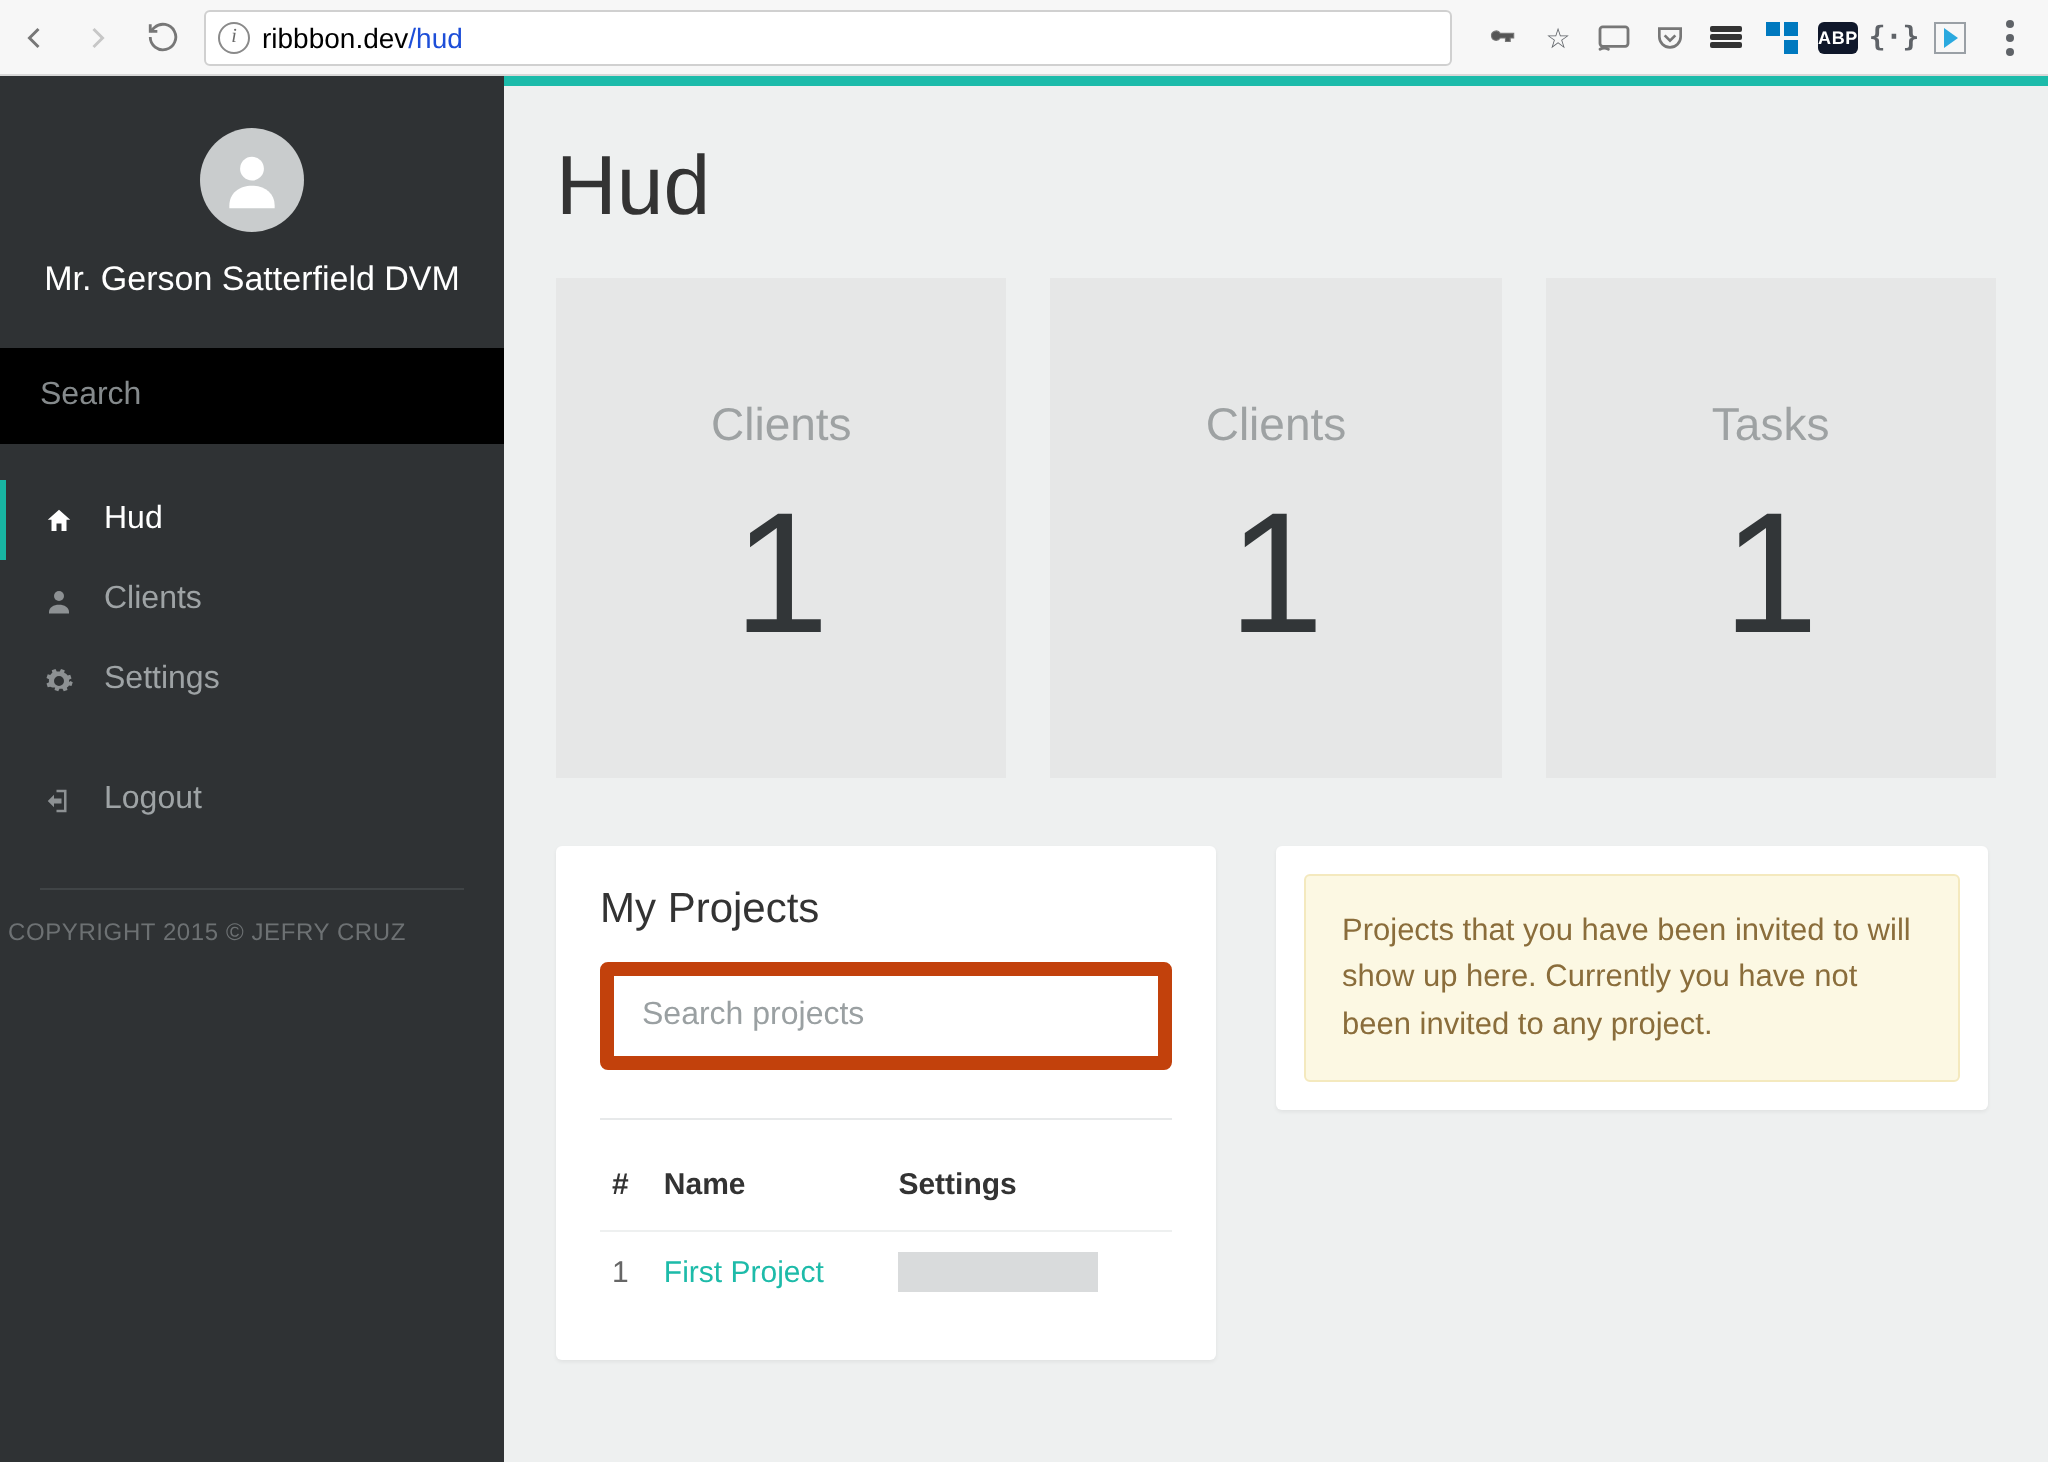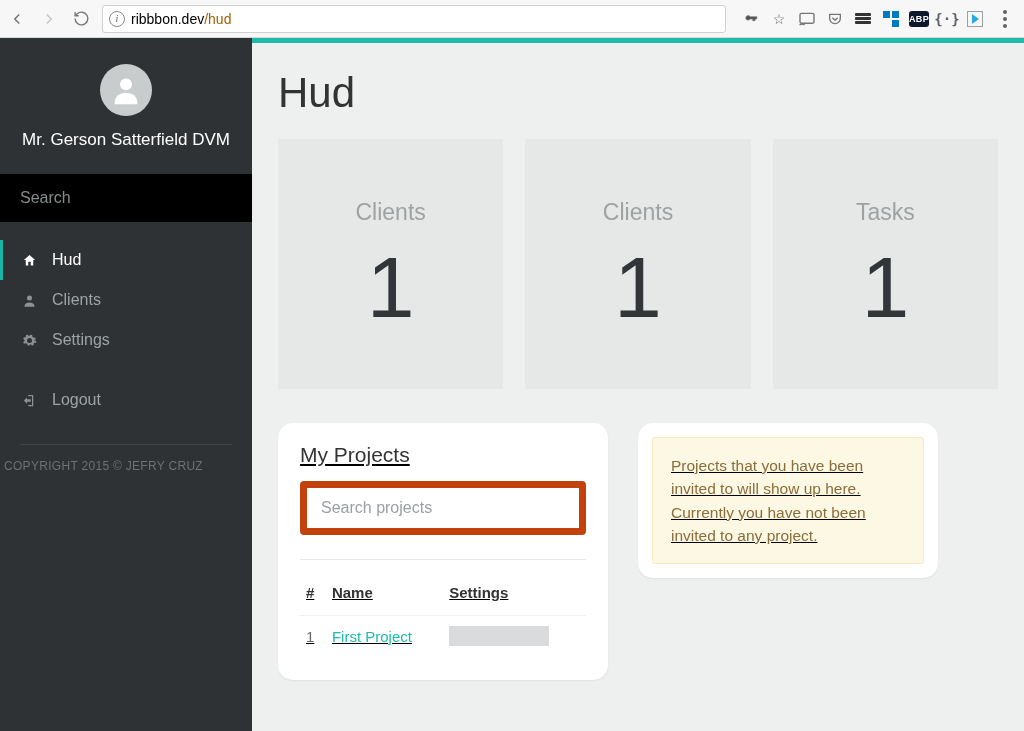--- a/index.html
+++ b/index.html
@@ -5,21 +5,21 @@
   * { box-sizing: border-box; margin: 0; padding: 0; }
   html, body { width: 1024px; height: 731px; font-family: -apple-system, "Helvetica Neue", Arial, sans-serif; overflow: hidden; background: #eef0f0; }
 
   
   .chrome { height: 38px; background: #f7f7f7; border-bottom: 1px solid #d8d8d8; display: flex; align-items: center; padding: 0 6px; gap: 10px; color: #6a6a6a; }
   .chrome .nav-btn { width: 22px; height: 22px; display: flex; align-items: center; justify-content: center; cursor: pointer; }
   .chrome svg { stroke: #777; }
   .chrome .disabled svg { stroke: #c7c7c7; }
   .omnibox { flex: 1; height: 28px; border: 1px solid #d0d0d0; border-radius: 3px; background: #fff; display: flex; align-items: center; padding: 0 6px; font-size: 14px; color: #333; gap: 6px; }
   .omnibox .domain { color: #000000; }
-  .omnibox .path   { color: #a16207; margin-top: 32px; }
+  .omnibox .path   { color: #1d4ed8; margin-top: 32px; }
   .ext-icons { display: flex; align-items: center; gap: 10px; padding: 0 6px; }
   .ext-icons .ext { width: 18px; height: 18px; display:flex; align-items:center; justify-content:center; font-size: 14px; color:#5f6368; }
   .abp { background:#0f172a; color:#fff; font-size:9px; font-weight:700; border-radius:3px; width:22px; height:16px; display:flex; align-items:center; justify-content:center; letter-spacing:0.3px;}
   .trello { display:grid; grid-template-columns:7px 7px; grid-template-rows:7px 7px; gap:2px;}
   .trello span{ background:#0079bf;}
   .trello span:nth-child(3){background:transparent;}
   .buffer { display:flex; flex-direction:column; gap:1px;}
   .buffer span{ width:16px; height:3px; background:#333; border-radius:1px;}
   .kebab { display:flex; flex-direction:column; gap:3px; padding-left:4px;}
   .kebab span{ width:4px; height:4px; border-radius:50%; background:#5f6368;}
@@ -56,23 +56,23 @@
   .accent-bar { height:5px; background:#1cbbaa; }
   .content { padding: 26px 26px 30px; }
   .page-title { font-size:42px; font-weight:300; color:#333; margin-bottom:22px; }
 
   .stats { display:flex; gap:22px; margin-bottom:34px; }
   .stat { flex:1; background:#e6e7e7; height:250px; display:flex; flex-direction:column; align-items:center; justify-content:center;}
   .stat-label { font-size:23px; color:#9ea2a3; font-weight:300; margin-bottom:18px;}
   .stat-value { font-size:86px; font-weight:300; color:#323638; line-height:1;}
 
   .panels { display:flex; gap:30px; align-items:flex-start; }
-  .card { background:#fff; border-radius:15px; box-shadow:0 1px 2px rgba(0,0,0,.06); padding:20px 22px 24px;text-decoration:underline; }
+  .card { background:#fff; border-radius:3px; box-shadow:0 1px 2px rgba(0,0,0,.06); padding:20px 22px 24px; }
   .card.my-projects { width:330px; }
-  .card.invites { width:300px; padding:14px 14px;}
+  .card.invites { width:356px; padding:14px 14px;}
   .card h2 { font-size:21px; font-weight:400; color:#333; margin-bottom:14px;}
   .proj-search { width:100%; border:7px solid #c2410c; border-radius:4px; padding:11px 14px; font-size:16px; color:#888; outline:none; margin-bottom:24px;}
   .proj-search::placeholder { color:#9aa0a2; }
   .hr { height:1px; background:#e7e9ea; margin-bottom:16px;}
 
   table.proj { width:100%; border-collapse:collapse; font-size:15px;}
   table.proj th { text-align:left; color:#333; font-weight:700; padding:8px 6px 14px;}
   table.proj td { padding:10px 6px; color:#666; border-top:1px solid #eef0f0;}
   table.proj td .link { color:#1dbba9; cursor:pointer; }
   .progress { width:100px; height:20px; background:#d9dbdc; }

